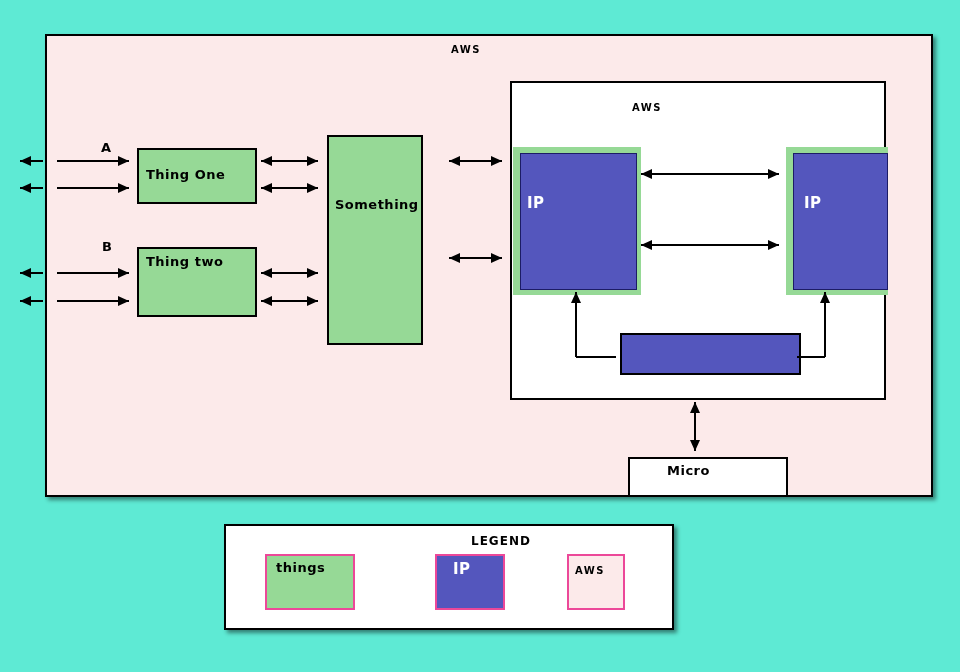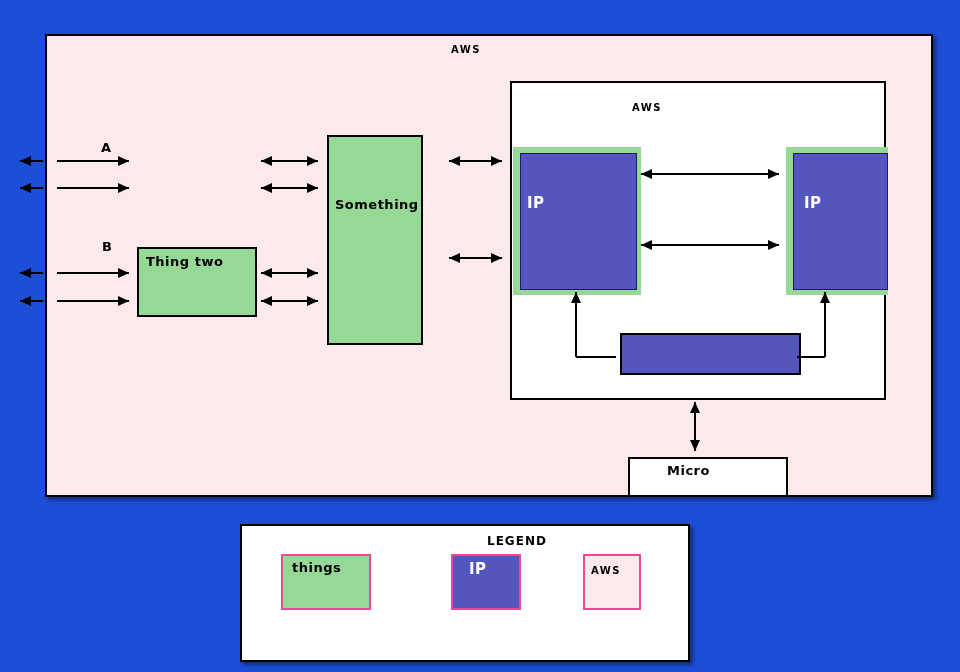--- a/index.html
+++ b/index.html
@@ -1,16 +1,16 @@
 <!DOCTYPE html>
 <html><head>
 <meta charset="utf-8">
 <style>
   html,body{margin:0;padding:0;background:#ffffff;}
-  #canvas{position:relative;width:960px;height:672px;background:#1d4ed8;
+  #canvas{position:relative;width:960px;height:672px;background:#5eead4;
           font-family:"DejaVu Sans","Liberation Sans",sans-serif;overflow:hidden;}
   .box{position:absolute;box-sizing:border-box;border:2px solid #000000;}
   .shadow{box-shadow:3px 3px 4px rgba(0,0,0,0.45);}
   .lbl{position:absolute;white-space:nowrap;color:#000000;}
   .node-lbl{font-size:13px;font-weight:bold;letter-spacing:0.5px;line-height:1.2;}
   .caps-lbl{font-size:10px;font-weight:bold;letter-spacing:1.5px;line-height:1.2;}
   .white-lbl{color:#ffffff;}
 
   
   #outer-box{left:45px;top:34px;width:888px;height:463px;background:#fceaea;}
@@ -36,21 +36,21 @@
   #ip-right .ip-core{left:7px;top:6px;right:0px;bottom:5px;}
   .ip-core .lbl{font-size:15px;font-weight:bold;letter-spacing:0.5px;}
   #ip-left .ip-core .lbl{left:6px;top:40px;}
   #ip-right .ip-core .lbl{left:10px;top:40px;}
   #shared{left:108px;top:250px;width:181px;height:42px;background:#5456bd;}
   #shared .lbl{left:34px;top:7px;margin-top:32px;}
   #micro{left:581px;top:421px;width:160px;height:40px;background:#ffffff;}
   #micro .lbl{left:37px;top:4px;}
 
   
-  #legend-box{left:240px;top:524px;width:450px;height:138px;background:#ffffff;}
+  #legend-box{left:224px;top:524px;width:450px;height:106px;background:#ffffff;}
   #legend-title{left:245px;top:8px;font-size:12px;font-weight:bold;letter-spacing:1px;}
   .swatch{position:absolute;box-sizing:border-box;border:2px solid #ec4899;border-radius:0;top:28px;height:56px;}
   #sw-things{left:39px;width:90px;background:#96d996;}
   #sw-things .lbl{left:9px;top:4px;}
   #sw-ip{left:209px;width:70px;background:#5456bd;}
   #sw-ip .lbl{left:16px;top:4px;font-size:15px;}
   #sw-aws{left:341px;width:58px;background:#fceaea;}
   #sw-aws .lbl{left:6px;top:9px;}
 
   
@@ -66,20 +66,23 @@
 <body>
 
 <div id="canvas">
 
   <div id="outer-box" class="box shadow">
     <span id="outer-aws-label" class="lbl caps-lbl">AWS</span>
 
     <span id="a-label" class="lbl node-lbl">A</span>
     <span id="b-label" class="lbl node-lbl">B</span>
 
+    <div id="thing-one" class="box">
+      <span class="lbl node-lbl">Thing One</span>
+    </div>
 
     <div id="thing-two" class="box">
       <span class="lbl node-lbl">Thing two</span>
     </div>
 
     <div id="something" class="box">
       <span class="lbl node-lbl">Something</span>
     </div>
 
     <div id="inner-box" class="box">

